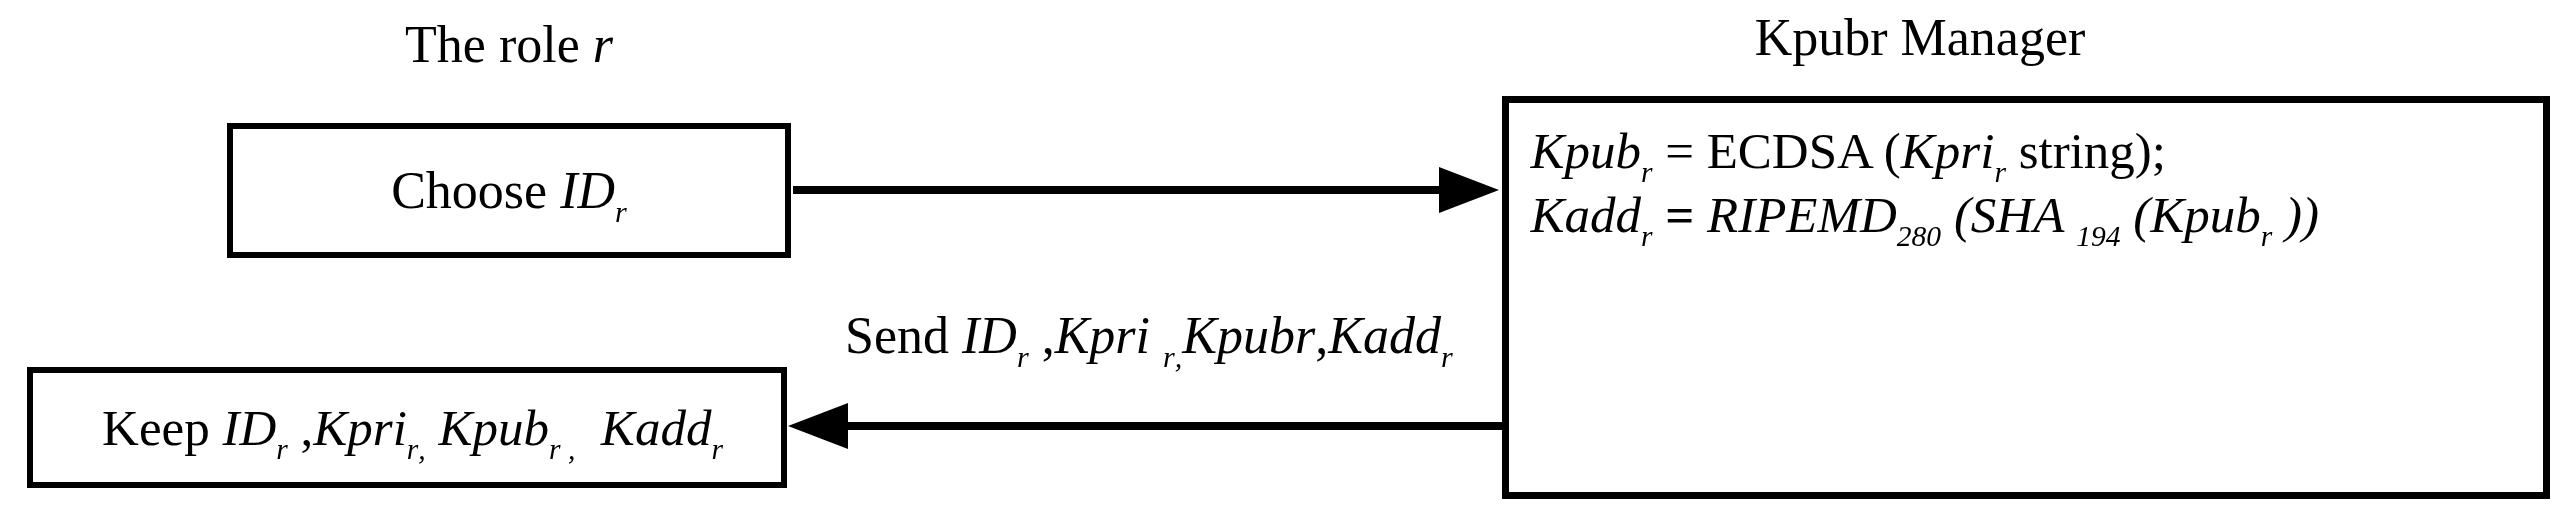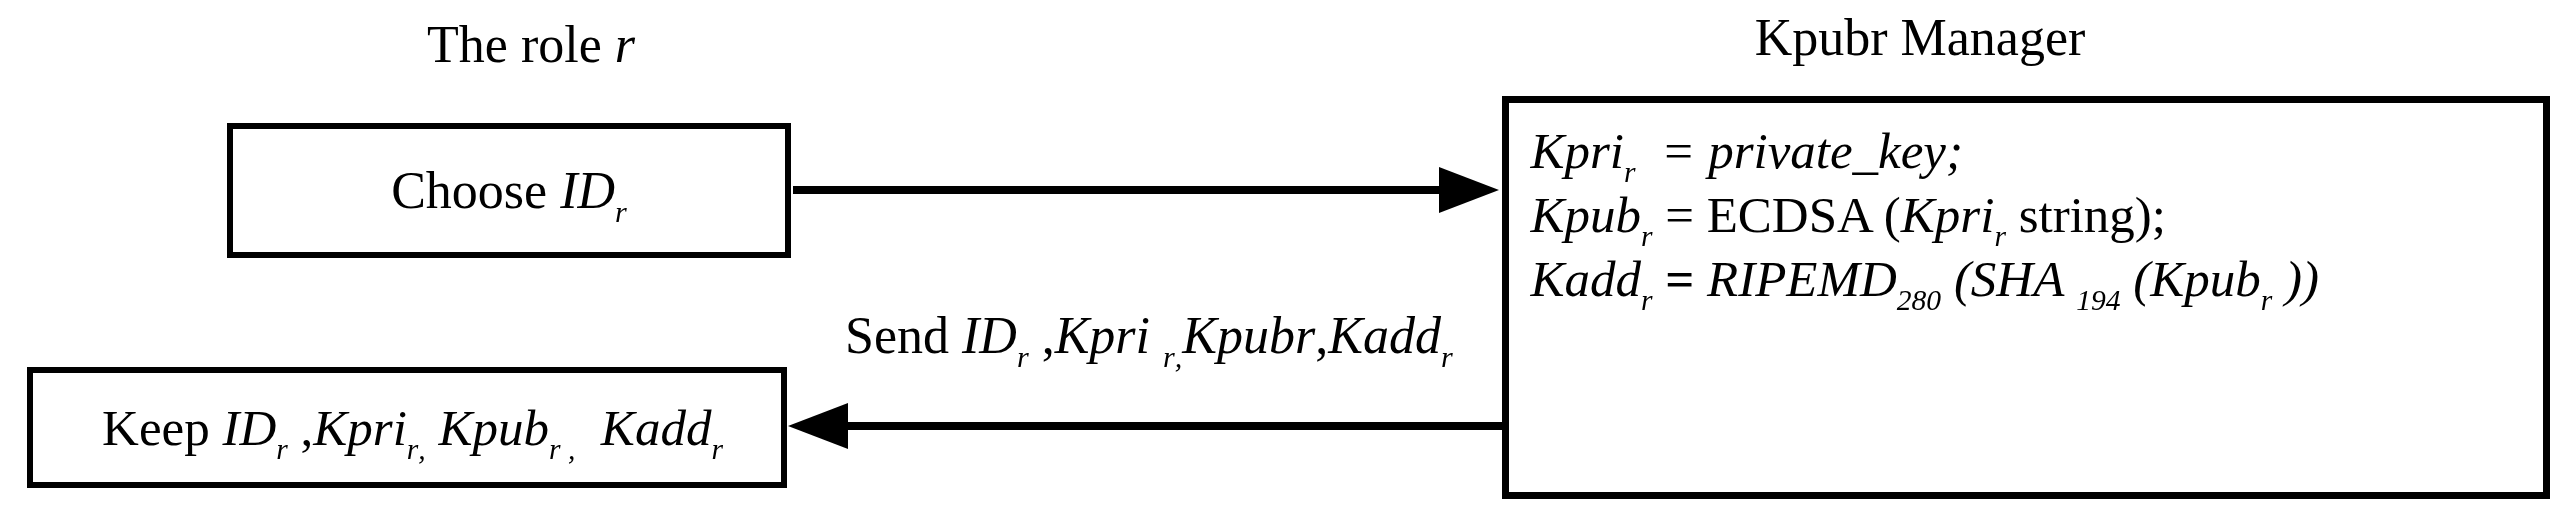--- a/index.html
+++ b/index.html
@@ -15,21 +15,21 @@
   .it{font-style:italic;}
   .bd{font-weight:bold;}
   .sub{font-size:0.58em;vertical-align:-0.48em;line-height:0;}
 
   .label{
     position:absolute;
     text-align:center;
     font-size:52px;
     line-height:58px;
   }
-  #role-title{left:330px;top:16px;width:402px;}
+  #role-title{left:308px;top:16px;width:402px;}
   #nm-title{left:1719px;top:9.4px;width:402px;}
   #send-id-label{left:931px;top:100px;width:402px;}
   #send-keys-label{left:845px;top:307px;width:563px;}
 
   .box{
     position:absolute;
     box-sizing:border-box;
     border:6px solid #000000;
     background:#ffffff;
     display:flex;align-items:center;justify-content:center;
@@ -73,21 +73,20 @@
   <div class="box" id="choose-box">
     <span class="rich"><span>Choose </span><span class="it">ID</span><span class="it sub">r</span></span>
   </div>
 
   <div class="hline" id="arrow1-line"></div>
   <div class="tri" id="arrow1-head"></div>
 
   <div class="label rich" id="nm-title"><span>Kpubr Manager</span></div>
 
   <div class="box" id="nm-box">
-    <div class="nm-line rich"><span class="it">Kpri</span><span class="it sub">r</span><span class="it">  = </span><span class="it">private_key;</span></div>
     <div class="nm-line rich"><span class="it">Kpub</span><span class="it sub">r</span><span> = ECDSA (</span><span class="it">Kpri</span><span class="it sub">r</span><span> string);</span></div>
     <div class="nm-line rich"><span class="it">Kadd</span><span class="it sub">r</span><span class="it"> </span><span class="bd">=</span><span class="it"> </span><span class="it">RIPEMD</span><span class="it sub">280</span><span class="it"> (SHA </span><span class="it sub">194</span><span class="it"> (Kpub</span><span class="it sub">r</span><span class="it"> ))</span></div>
   </div>
 
   <div class="label rich" id="send-keys-label"><span>Send </span><span class="it">ID</span><span class="it sub">r</span><span> ,</span><span class="it">Kpri </span><span class="it sub">r</span><span class="it sub">,</span><span class="it">Kpubr</span><span>,</span><span class="it">Kadd</span><span class="it sub">r</span></div>
   <div class="hline" id="arrow2-line"></div>
   <div class="tri" id="arrow2-head"></div>
 
   <div class="box" id="keep-box">
     <span class="rich"><span>Keep </span><span class="it">ID</span><span class="it sub">r</span><span> ,</span><span class="it">Kpri</span><span class="it sub">r</span><span class="it sub">,</span><span> </span><span class="it">Kpub</span><span class="it sub">r</span><span class="it sub"> ,</span><span>  </span><span class="it">Kadd</span><span class="it sub">r</span></span>

